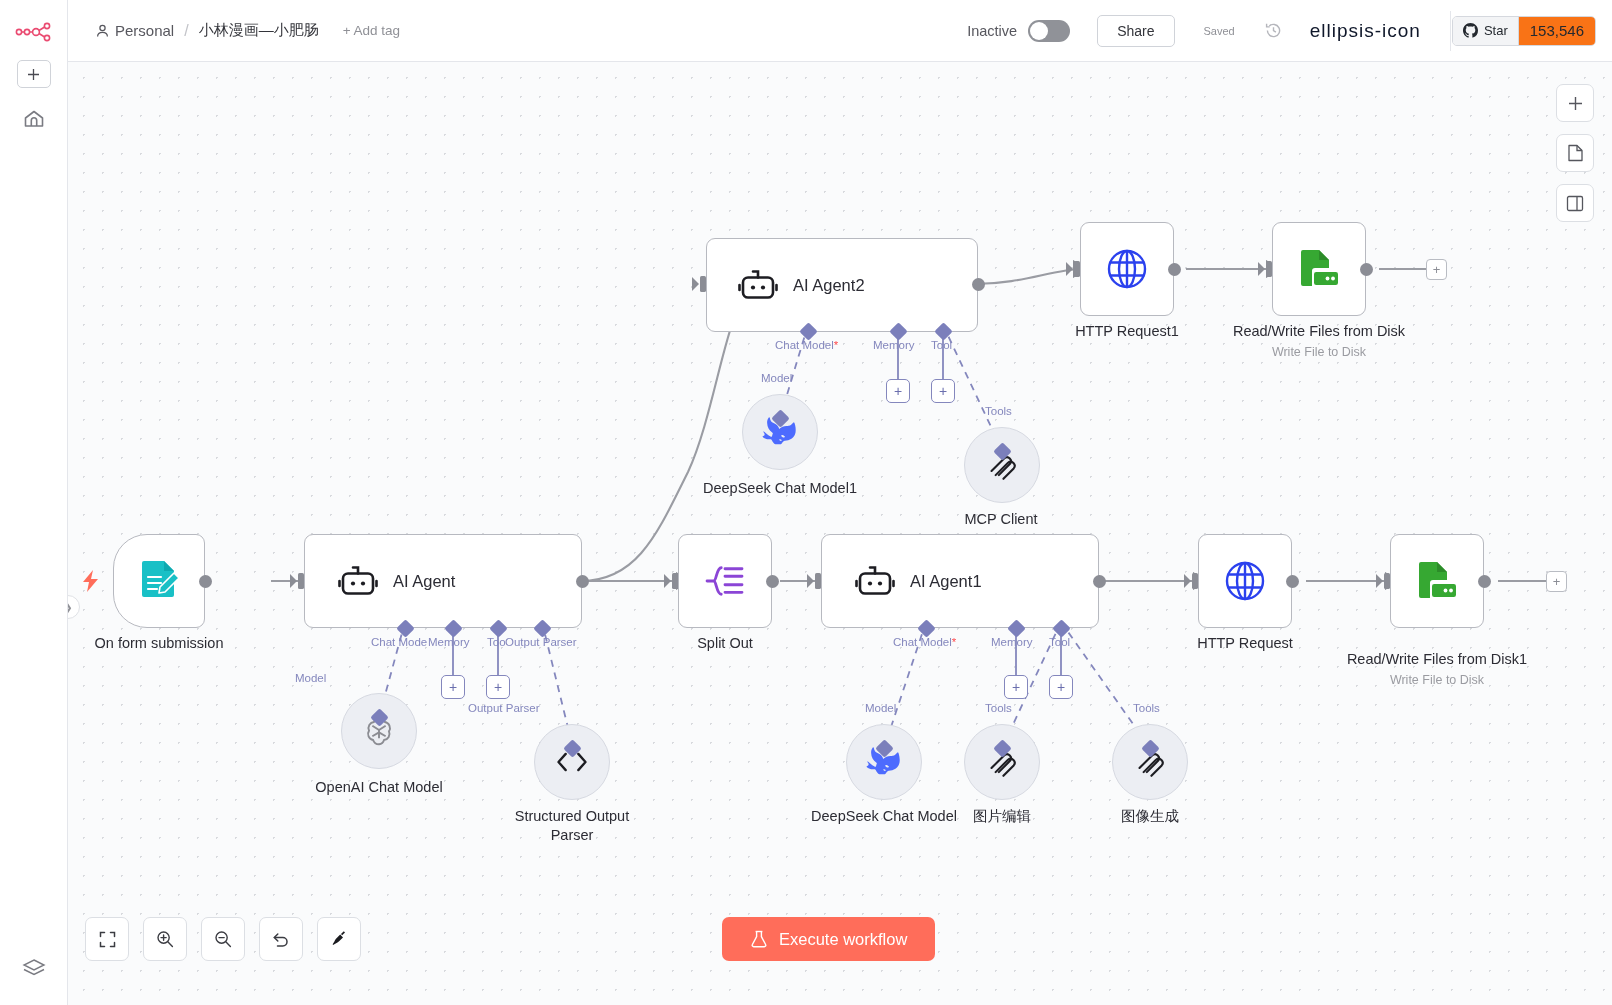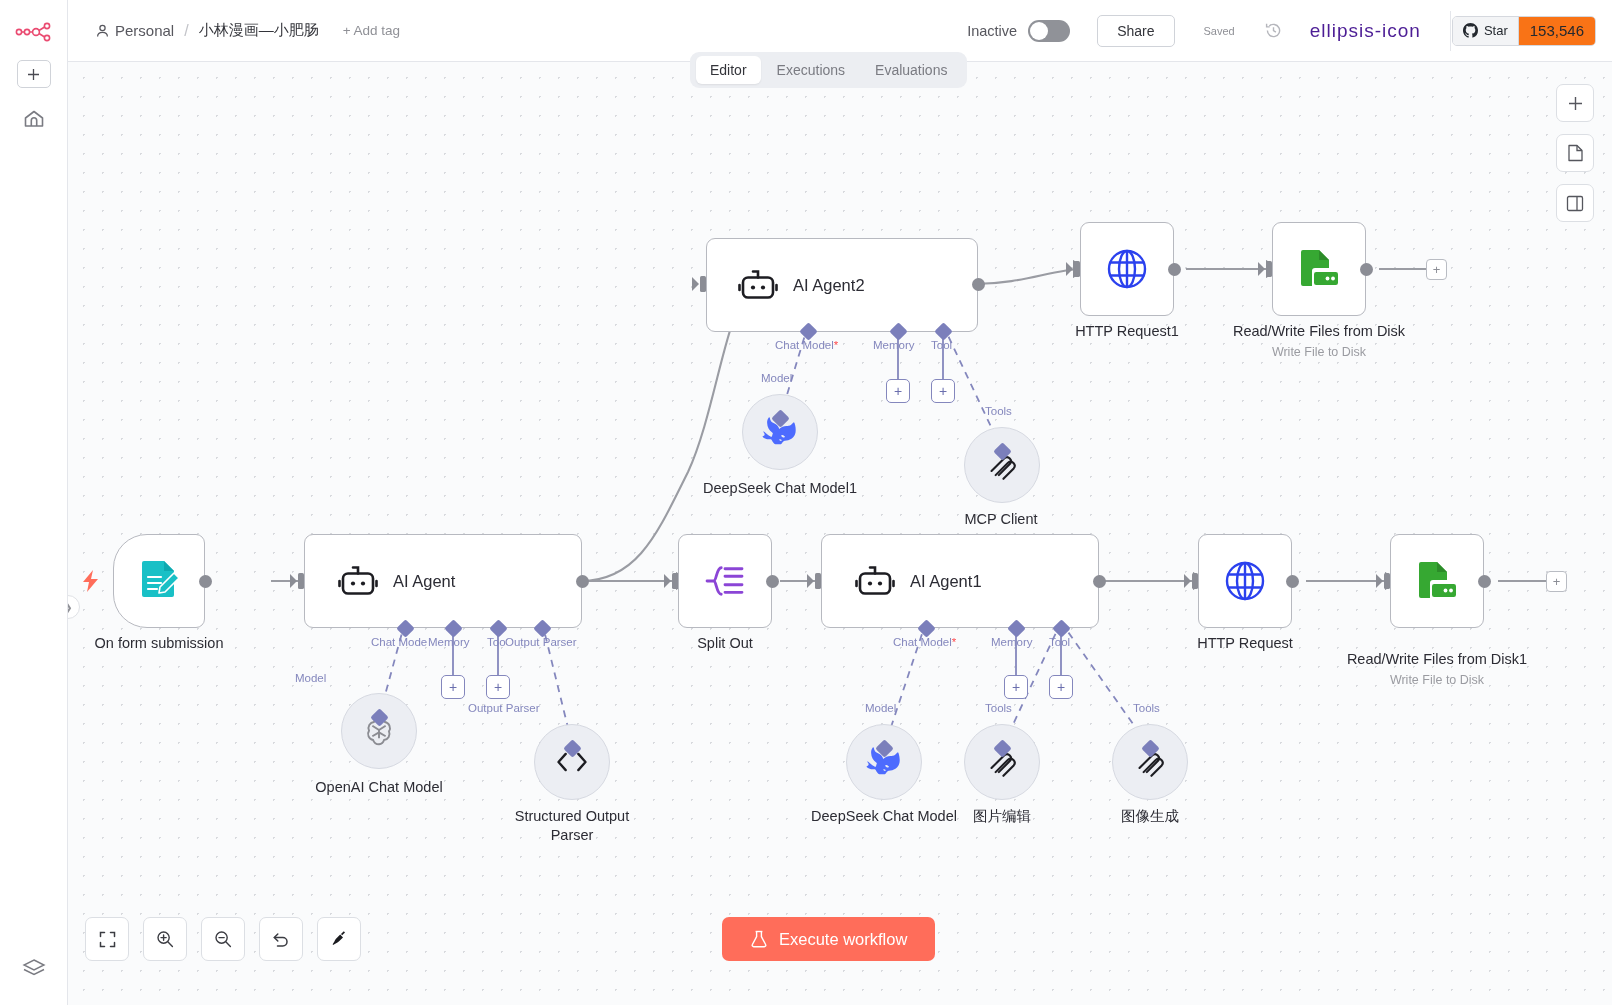--- a/index.html
+++ b/index.html
@@ -48,21 +48,21 @@
   .toggle .knob {
     position: absolute; left: 2px; top: 2px; width: 18px; height: 18px;
     border-radius: 50%; background: #fff;
   }
   .btn-share {
     border: 1px solid #d0d3d9; border-radius: 5px; background: #fff;
     padding: 7px 19px; font-size: 14px; color: #33343a; cursor: pointer;
   }
   .hr-saved { color: #8f9096; font-size: 11px; margin-left: 28px; }
   .hr-history { margin-left: 28px; color: #b5b6bc; display:flex; }
-  .hr-dots { margin-left: 26px; color: #4c1d95; font-size: 19px; letter-spacing: 1px; line-height: 10px;}
+  .hr-dots { margin-left: 26px; color: #0f172a; font-size: 19px; letter-spacing: 1px; line-height: 10px;}
   .hr-divider { width: 1px; height: 40px; background: #e4e6eb; margin-left: 28px; }
   .gh-wrap {
     display: flex; align-items: stretch; margin-right: 16px;
     border: 1px solid #d5d8de; border-radius: 5px; overflow: hidden; height: 30px;
   }
   .gh-star {
     display: flex; align-items: center; gap: 6px; background: #f3f4f6;
     padding: 0 10px; font-size: 13px; color: #24292f; border-right: 1px solid #d5d8de;
   }
   .gh-count { display: flex; align-items: center; padding: 0 11px; font-size: 15px; color: #24292f; background: #f97316; }
@@ -237,25 +237,20 @@
           <svg width="15" height="15" viewBox="0 0 16 16" fill="#24292f">
             <path d="M8 0C3.58 0 0 3.58 0 8c0 3.54 2.29 6.53 5.47 7.59.4.07.55-.17.55-.38 0-.19-.01-.82-.01-1.49-2.01.37-2.53-.49-2.69-.94-.09-.23-.48-.94-.82-1.13-.28-.15-.68-.52-.01-.53.63-.01 1.08.58 1.23.82.72 1.21 1.87.87 2.33.66.07-.52.28-.87.51-1.07-1.78-.2-3.64-.89-3.64-3.95 0-.87.31-1.59.82-2.15-.08-.2-.36-1.02.08-2.12 0 0 .67-.21 2.2.82.64-.18 1.32-.27 2-.27s1.36.09 2 .27c1.53-1.04 2.2-.82 2.2-.82.44 1.1.16 1.92.08 2.12.51.56.82 1.27.82 2.15 0 3.07-1.87 3.75-3.65 3.95.29.25.54.73.54 1.48 0 1.07-.01 1.93-.01 2.2 0 .21.15.46.55.38A8.01 8.01 0 0 0 16 8c0-4.42-3.58-8-8-8Z"></path>
           </svg>
           <span>Star</span>
         </span>
         <span class="gh-count">153,546</span>
       </span>
     </div>
   </div>
 
-  <div class="tabs">
-    <div class="tab active">Editor</div>
-    <div class="tab">Executions</div>
-    <div class="tab">Evaluations</div>
-  </div>
 
   <div class="canvas">
 
     <div class="panel-chevron">❯</div>
 
     <div class="canvas-right">
       <div class="cr-btn">
         <svg width="15" height="15" viewBox="0 0 15 15">
             <path d="M7.5 1v13M1 7.5h13" stroke="#55565d" stroke-width="1.4"></path>
           </svg>

